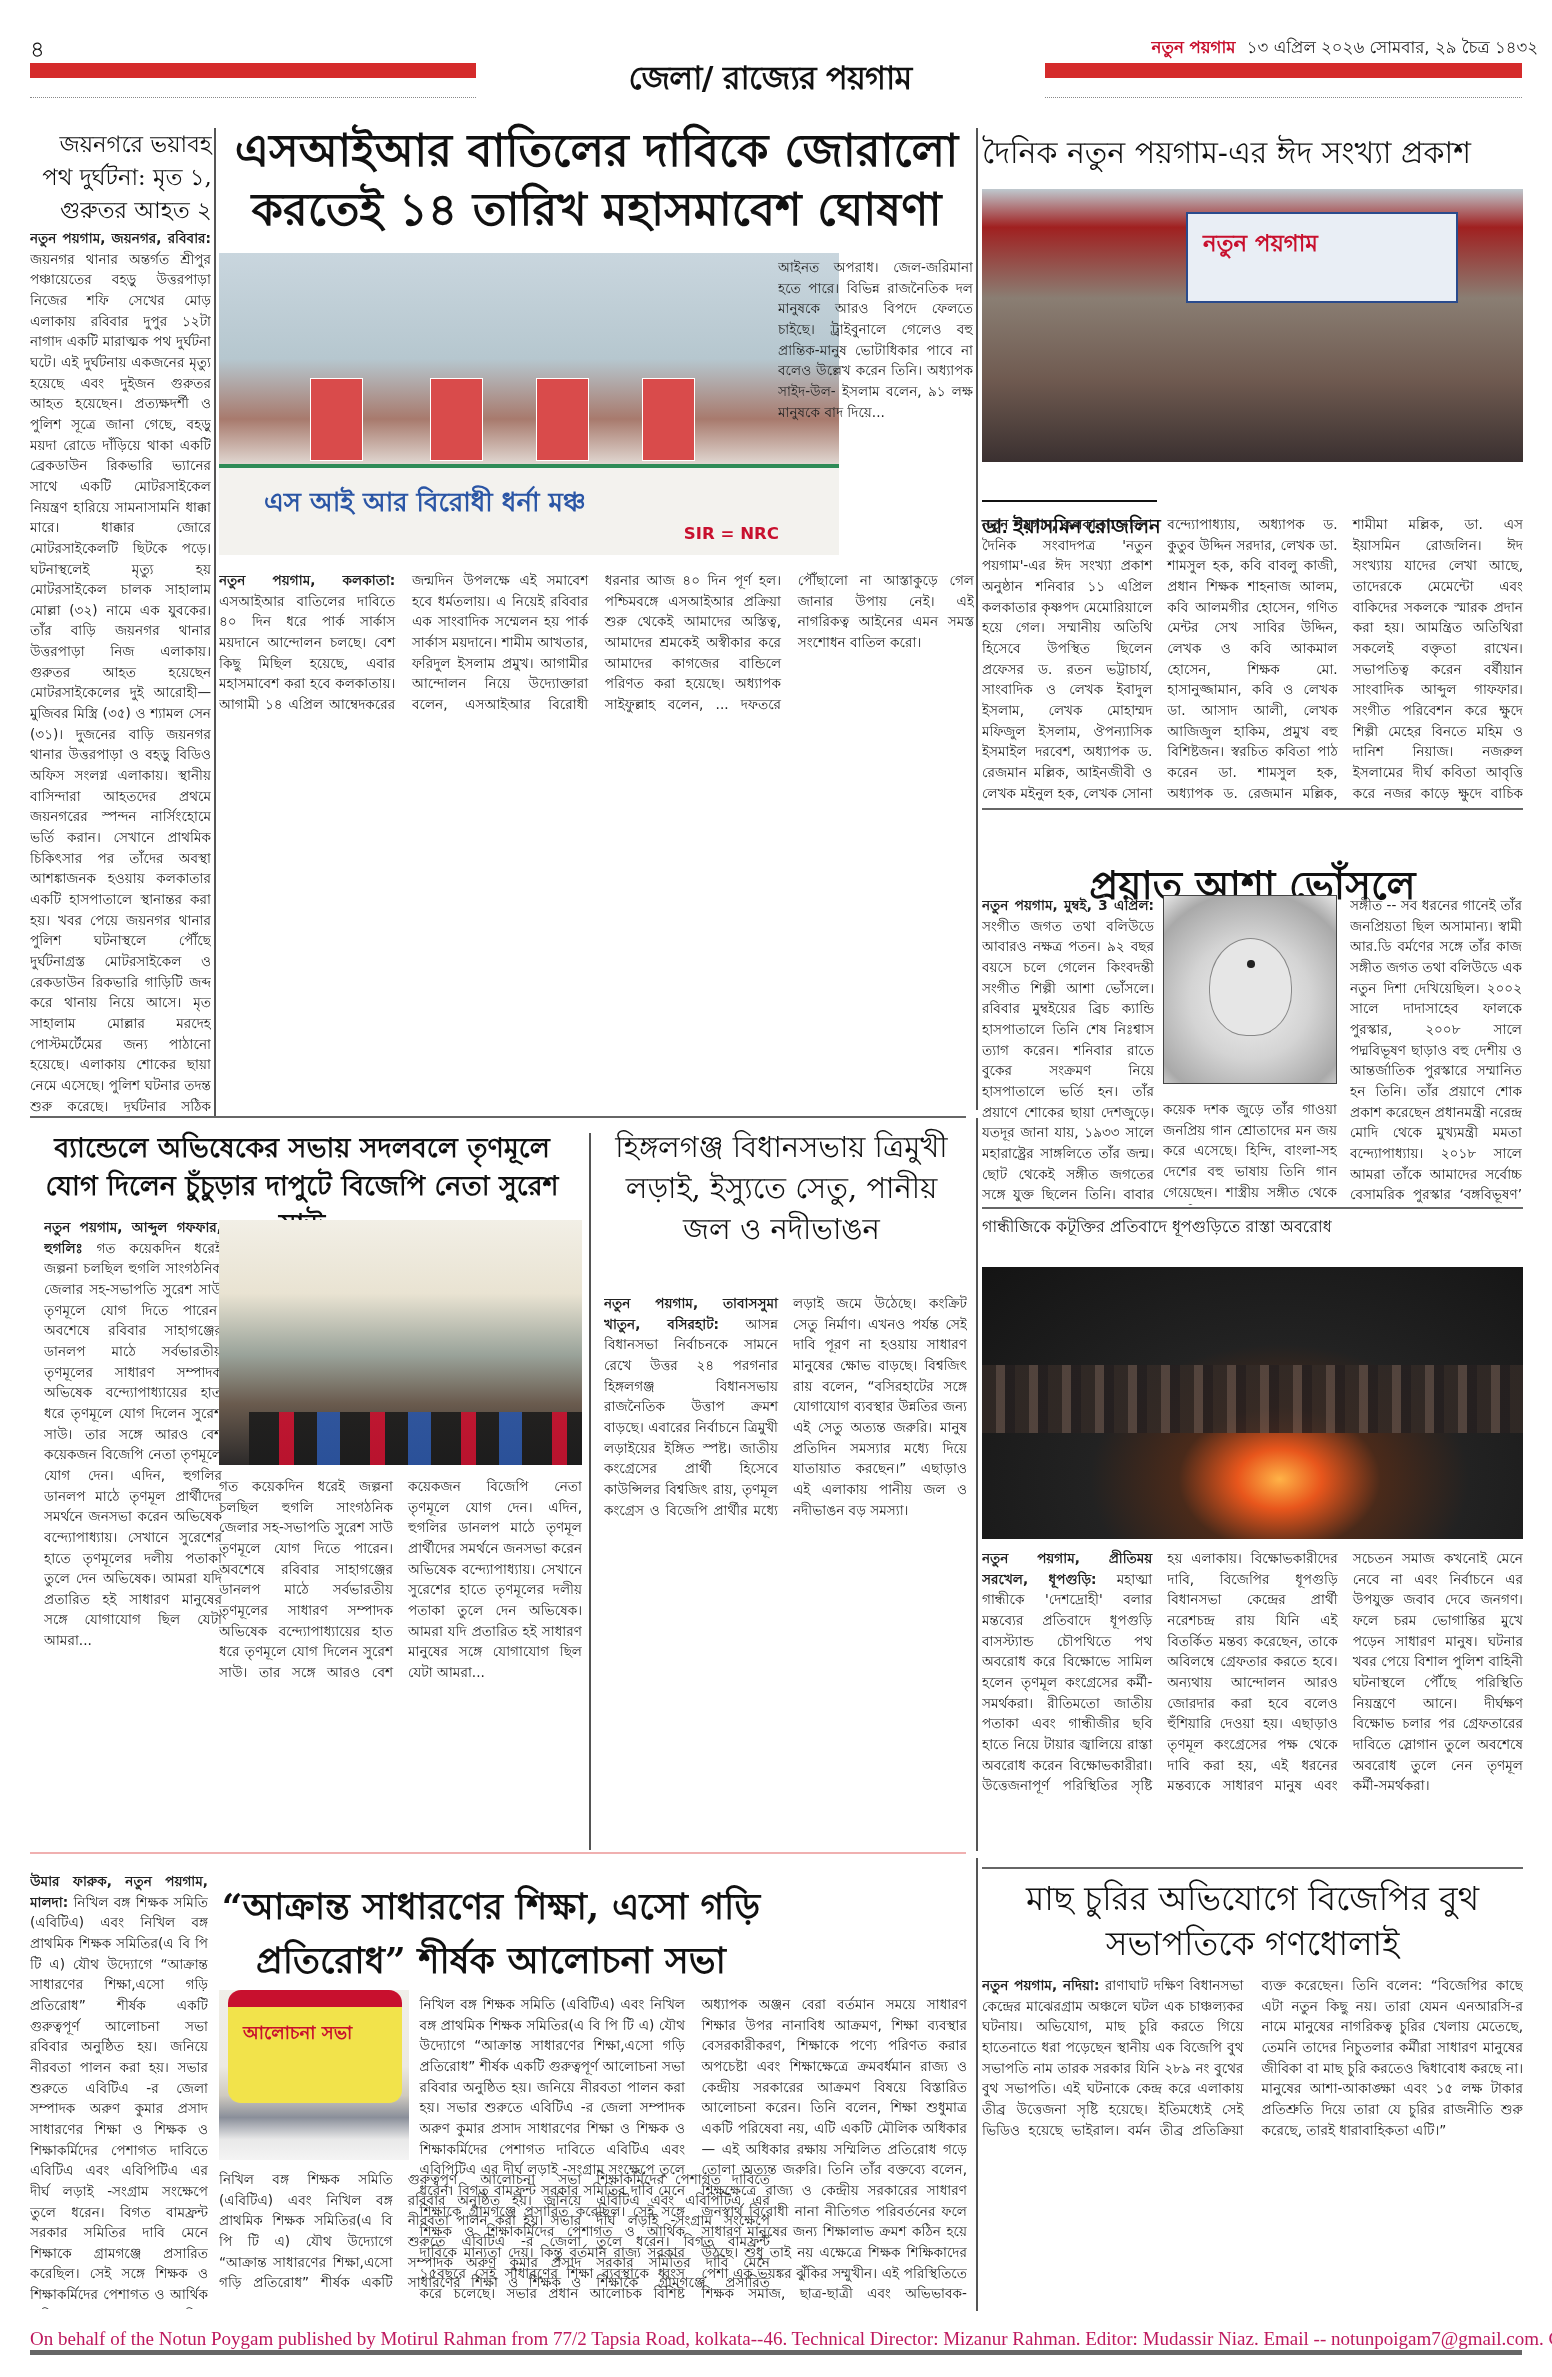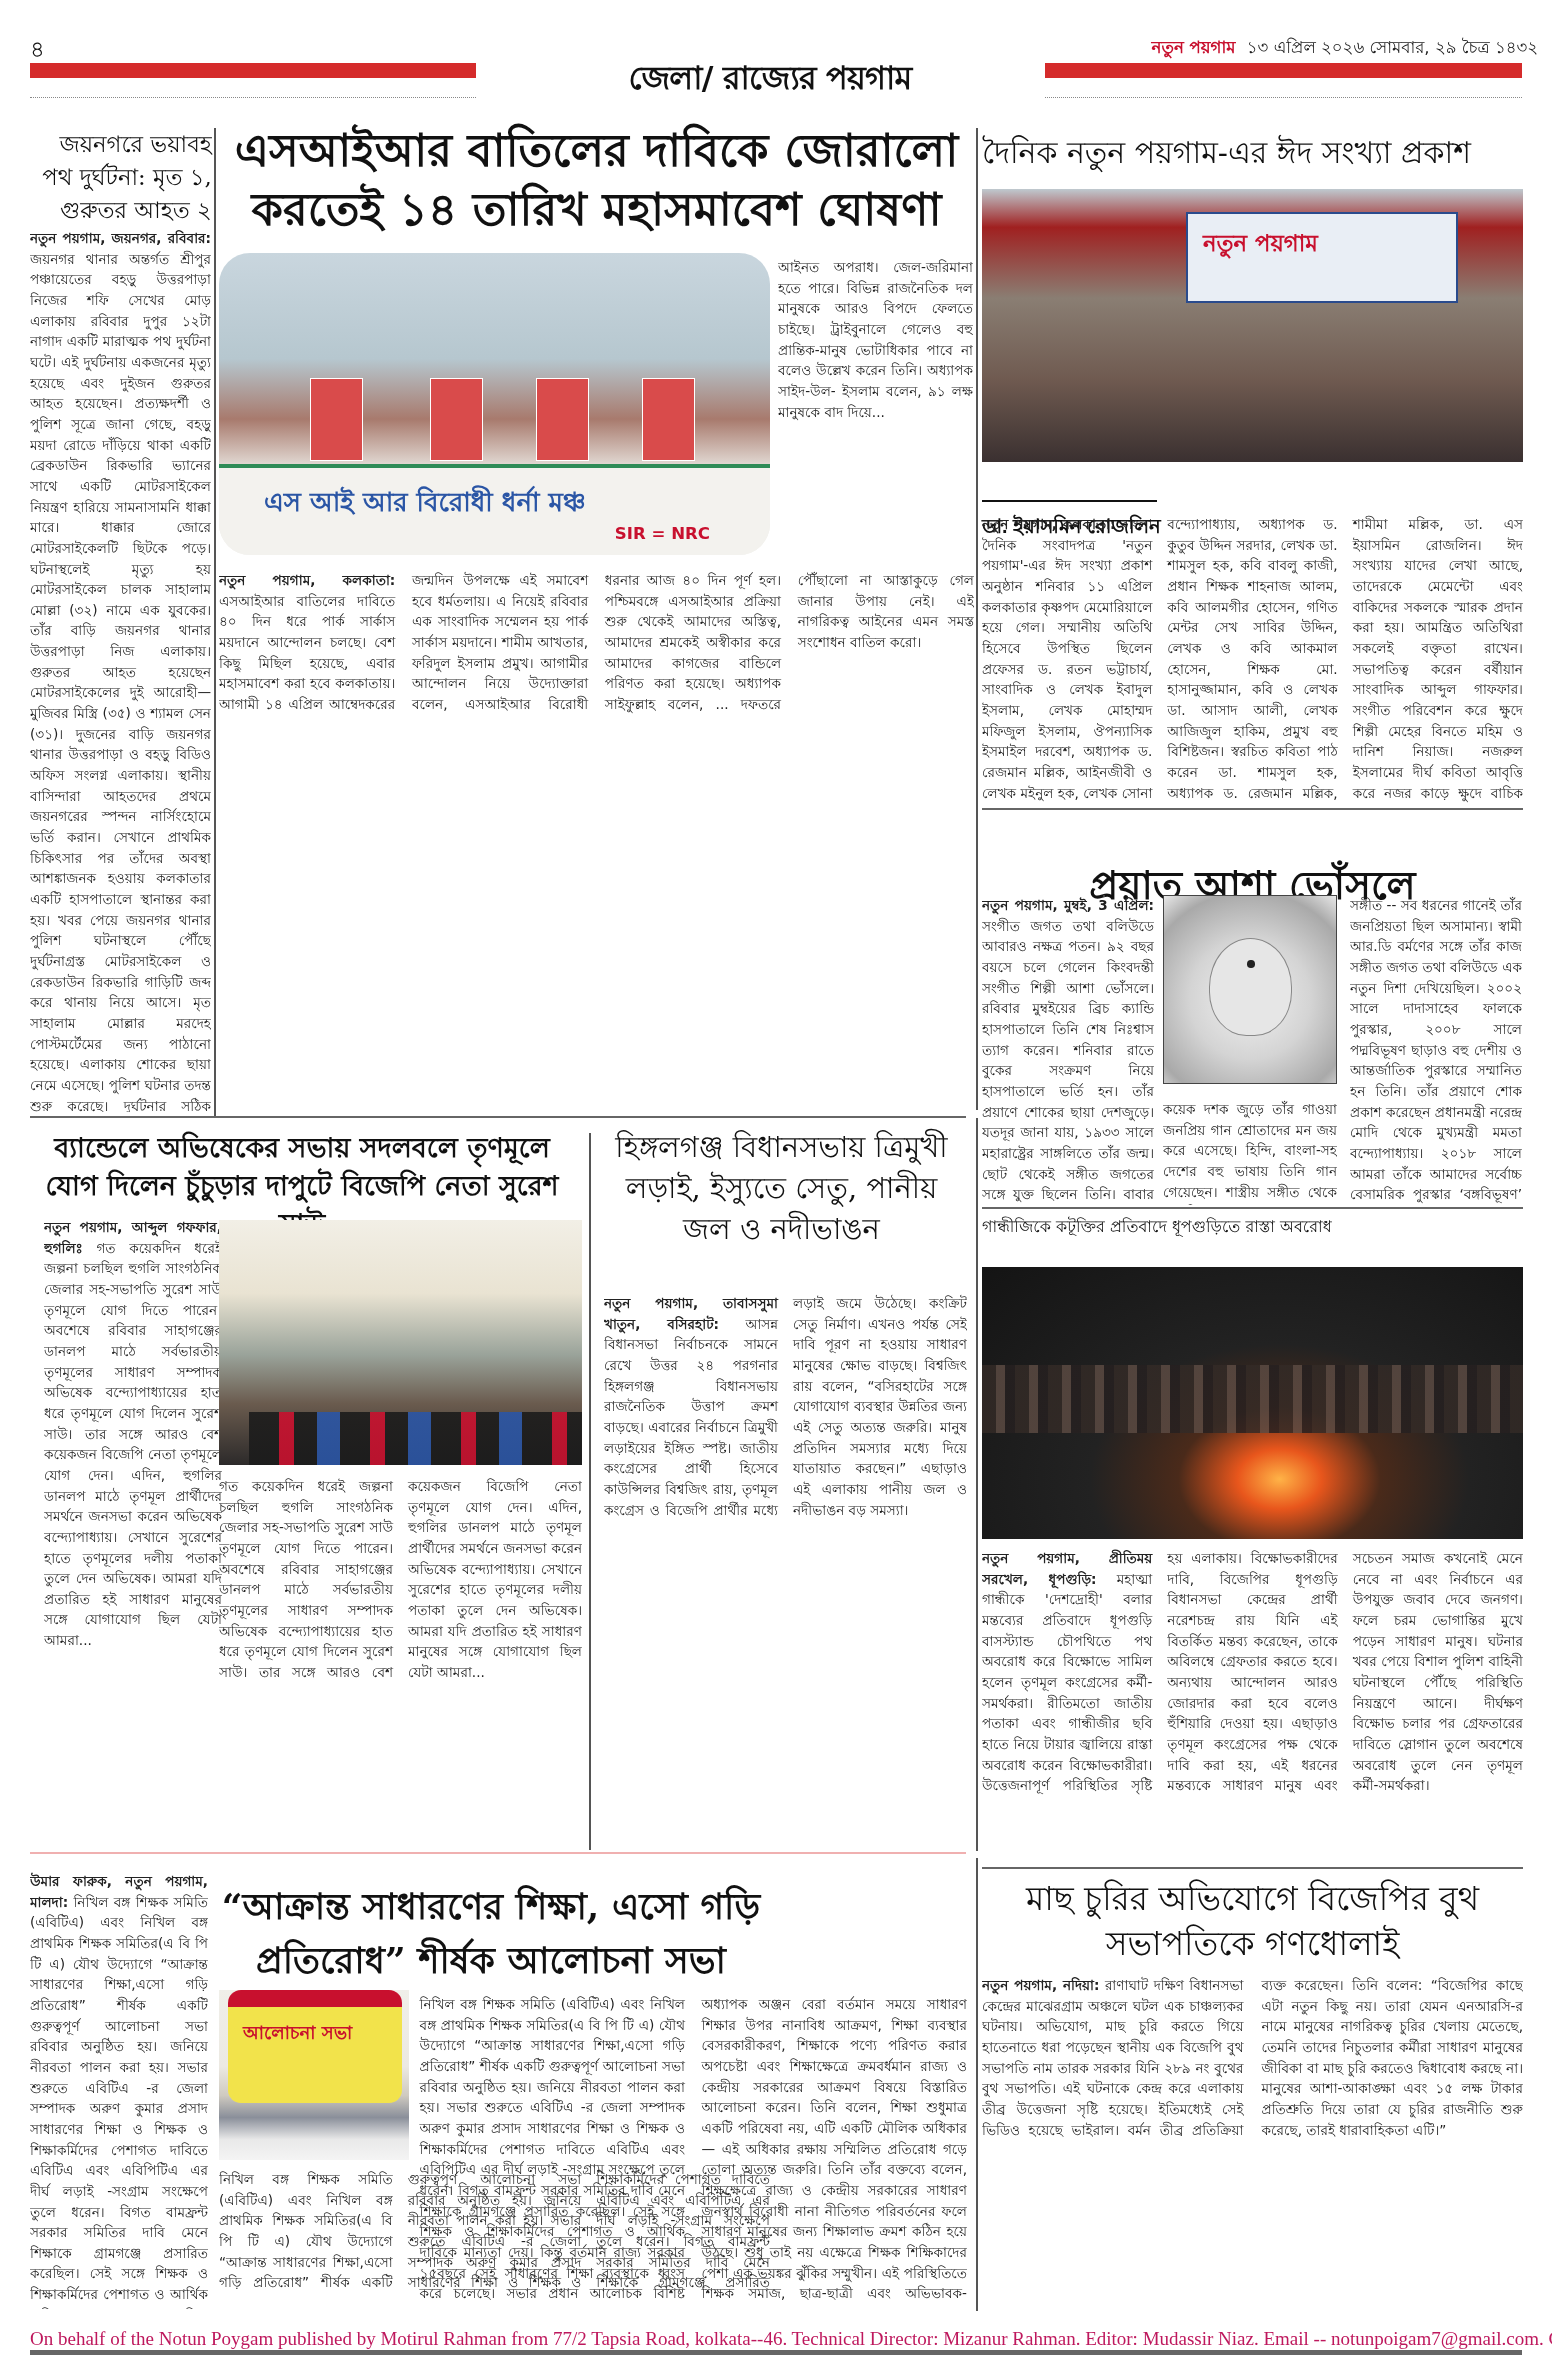--- a/index.html
+++ b/index.html
@@ -57,21 +57,21 @@
 <div class="abs section-title">জেলা/ রাজ্যের পয়গাম</div>
 
 <div class="col headline" style="left:22.7px;top:128px;width:189px;font-size:22.7px;text-align:right;line-height:1.45;font-weight:normal;">জয়নগরে ভয়াবহ পথ দুর্ঘটনা: মৃত ১, গুরুতর আহত ২</div>
 <div class="col body-text" style="left:30px;top:228px;width:181px;height:884px;">
   <span class="lead">নতুন পয়গাম, জয়নগর, রবিবার:</span>
   <span>জয়নগর থানার অন্তর্গত শ্রীপুর পঞ্চায়েতের বহড়ু উত্তরপাড়া নিজের শফি সেখের মোড় এলাকায় রবিবার দুপুর ১২টা নাগাদ একটি মারাত্মক পথ দুর্ঘটনা ঘটে। এই দুর্ঘটনায় একজনের মৃত্যু হয়েছে এবং দুইজন গুরুতর আহত হয়েছেন। প্রত্যক্ষদর্শী ও পুলিশ সূত্রে জানা গেছে, বহড়ু ময়দা রোডে দাঁড়িয়ে থাকা একটি ব্রেকডাউন রিকভারি ভ্যানের সাথে একটি মোটরসাইকেল নিয়ন্ত্রণ হারিয়ে সামনাসামনি ধাক্কা মারে। ধাক্কার জোরে মোটরসাইকেলটি ছিটকে পড়ে। ঘটনাস্থলেই মৃত্যু হয় মোটরসাইকেল চালক সাহালাম মোল্লা (৩২) নামে এক যুবকের। তাঁর বাড়ি জয়নগর থানার উত্তরপাড়া নিজ এলাকায়। গুরুতর আহত হয়েছেন মোটরসাইকেলের দুই আরোহী— মুজিবর মিস্ত্রি (৩৫) ও শ্যামল সেন (৩১)। দুজনের বাড়ি জয়নগর থানার উত্তরপাড়া ও বহড়ু বিডিও অফিস সংলগ্ন এলাকায়। স্থানীয় বাসিন্দারা আহতদের প্রথমে জয়নগরের স্পন্দন নার্সিংহোমে ভর্তি করান। সেখানে প্রাথমিক চিকিৎসার পর তাঁদের অবস্থা আশঙ্কাজনক হওয়ায় কলকাতার একটি হাসপাতালে স্থানান্তর করা হয়। খবর পেয়ে জয়নগর থানার পুলিশ ঘটনাস্থলে পৌঁছে দুর্ঘটনাগ্রস্ত মোটরসাইকেল ও রেকডাউন রিকভারি গাড়িটি জব্দ করে থানায় নিয়ে আসে। মৃত সাহালাম মোল্লার মরদেহ পোস্টমর্টেমের জন্য পাঠানো হয়েছে। এলাকায় শোকের ছায়া নেমে এসেছে। পুলিশ ঘটনার তদন্ত শুরু করেছে। দুর্ঘটনার সঠিক কারণ জানতে তদন্ত চলছে বলে জানিয়েছেন জয়নগর থানার ভারপ্রাপ্ত আধিকারিক।</span>
 </div>
 <div class="vrule" style="left:214px;top:128px;height:989px;"></div>
 
 <div class="col headline" style="left:219px;top:121px;width:755px;font-size:45px;text-align:center;line-height:1.32;">এসআইআর বাতিলের দাবিকে জোরালো করতেই ১৪ তারিখ মহাসমাবেশ ঘোষণা</div>
-<div class="photo ph-sir" style="left:219px;top:253px;width:551px;height:302px;border-radius:31px;">
+<div class="photo ph-sir" style="left:219px;top:253px;width:620px;height:302px;">
   <div class="poster" style="left:91px;"></div>
   <div class="poster" style="left:211px;"></div>
   <div class="poster" style="left:317px;"></div>
   <div class="poster" style="left:423px;"></div>
   <div class="banner">
     <div class="banner-text">এস আই আর বিরোধী ধর্না মঞ্চ</div>
     <div class="banner-sub">SIR = NRC</div>
   </div>
 </div>
 <div class="col body-text" style="left:219px;top:570px;width:755px;height:540px;column-count:4;column-gap:16.6px;">

